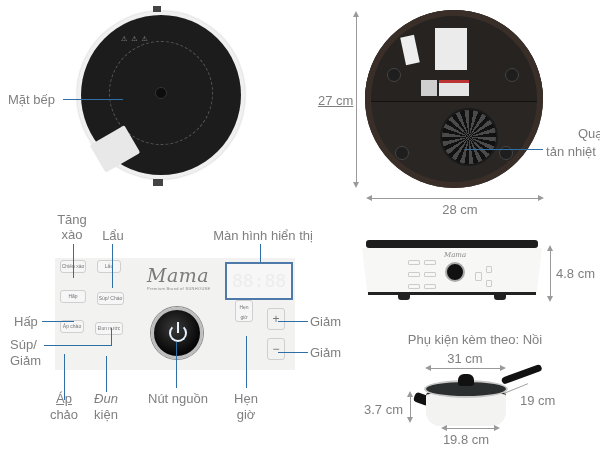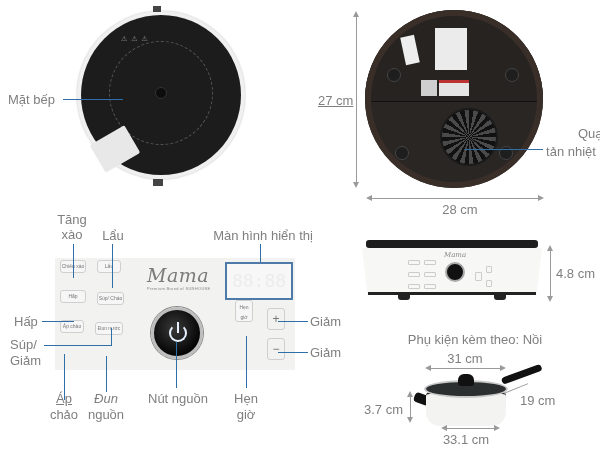--- a/index.html
+++ b/index.html
@@ -150,21 +150,21 @@
 <div class="lbl left" style="left:10px; top:353px;">Giảm</div>
 <div class="line" style="left:44px; top:345px; width:68px; height:1px;"></div>
 <div class="line" style="left:111px; top:328px; width:1px; height:18px;"></div>
 
 <div class="line" style="left:64px; top:354px; width:1px; height:46px;"></div>
 <div class="lbl" style="left:44px; top:391px; width:40px;text-decoration:underline;">Áp</div>
 <div class="lbl" style="left:44px; top:407px; width:40px;">chảo</div>
 
 <div class="line" style="left:106px; top:356px; width:1px; height:36px;"></div>
 <div class="lbl" style="left:86px; top:391px; width:40px;font-style:italic;">Đun</div>
-<div class="lbl" style="left:86px; top:407px; width:40px;">nguồn</div>
+<div class="lbl" style="left:86px; top:407px; width:40px;">kiện</div>
 
 <div class="line" style="left:176px; top:342px; width:1px; height:46px;"></div>
 <div class="lbl" style="left:140px; top:391px; width:76px;">Nút nguồn</div>
 
 <div class="line" style="left:246px; top:336px; width:1px; height:52px;"></div>
 <div class="lbl" style="left:226px; top:391px; width:40px;">Hẹn</div>
 <div class="lbl" style="left:226px; top:407px; width:40px;">giờ</div>
 
 <div class="line" style="left:278px; top:321px; width:30px; height:1px;"></div>
 <div class="lbl left" style="left:310px; top:314px;">Giảm</div>
@@ -212,13 +212,13 @@
 <div class="arrow-up" style="left:407px; top:391px;"></div>
 <div class="arrow-down" style="left:407px; top:417px;"></div>
 <div class="lbl left" style="left:364px; top:402px;">3.7 cm</div>
 
 <div class="dim" style="left:503px; top:388px; width:26px; height:1px; transform:rotate(-22deg);"></div>
 <div class="lbl left" style="left:520px; top:393px;">19 cm</div>
 
 <div class="dim" style="left:446px; top:428px; width:50px; height:1px;"></div>
 <div class="arrow-left" style="left:441px; top:425px;"></div>
 <div class="arrow-right" style="left:494px; top:425px;"></div>
-<div class="lbl" style="left:436px; top:432px; width:60px;">33.1 cm</div>
+<div class="lbl" style="left:436px; top:432px; width:60px;">19.8 cm</div>
 
 </body></html>

